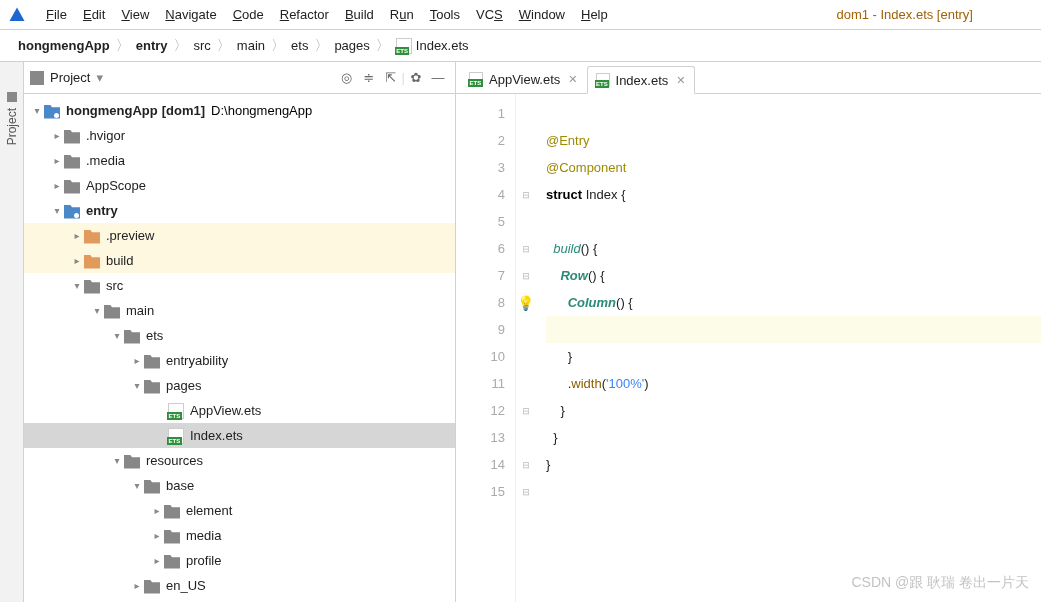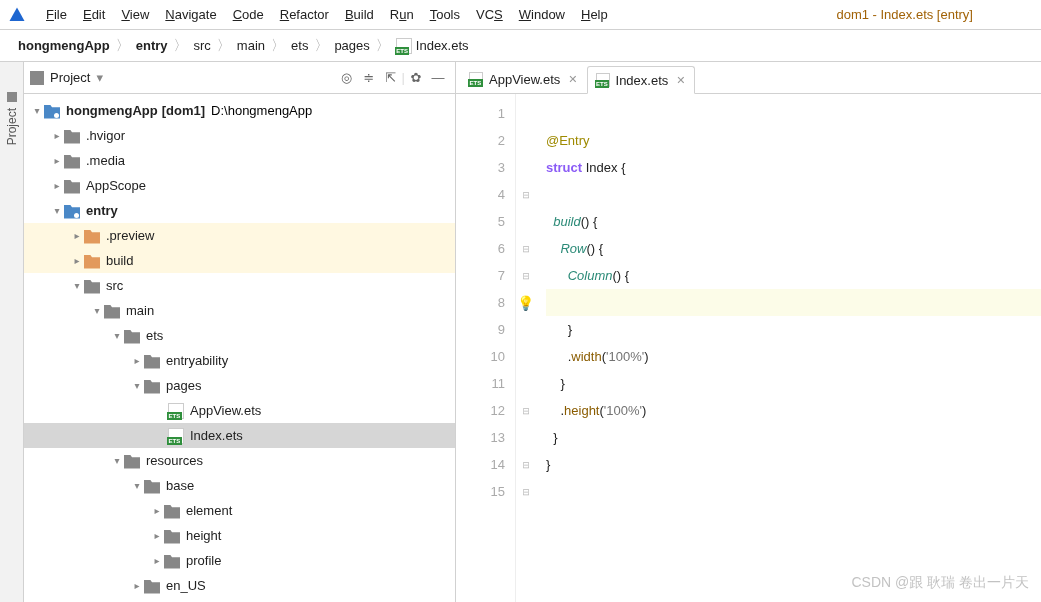--- a/index.html
+++ b/index.html
@@ -63,24 +63,24 @@
 .code { flex:1; display:flex; font-family:Consolas,monospace; font-size:14px; }
 .gut { width:60px; text-align:right; color:#aaa; padding:6px 10px 0 0; background:#fff; border-right:1px solid #eee; }
 .gut div { height:27px; line-height:27px; }
 .fold { width:20px; padding-top:6px; }
 .fold div { height:27px; display:flex; align-items:center; justify-content:center; color:#bbb; font-size:9px; }
 .bulb { color:#f0a500; font-size:14px; }
 .src { flex:1; padding:6px 0 0 10px; }
 .src .ln { height:27px; line-height:27px; white-space:pre; }
 .src .ln.cur { background:#fcfce8; }
 .kw-a { color:#9e8a00; }
-.kw-b { color:#8b5cf6; font-weight:bold;margin-top:20px; }
+.kw-b { color:#000000; font-weight:bold;margin-top:20px; }
 .fn { color:#2b8a77; font-style:italic; }
-.ty { color:#2b8a77; font-style:italic; }
-.str { color:#737373;margin-top:28px; }
+.ty { color:#2b8a77; font-style:italic;font-weight:bold; }
+.str { color:#3b82f6;margin-top:28px; }
 .prop { color:#8a5c00; }
 
 .watermark { position:fixed; right:12px; bottom:10px; color:rgba(120,120,120,.45); font-size:14px; pointer-events:none; }
 </style>
 </head>
 <body>
 
 <div class="menubar">
   <svg class="logo" viewBox="0 0 24 24">
       <path fill="#1e66d0" d="M12 2l10 18H2z"></path>
@@ -225,21 +225,21 @@
           <span class="lbl">base</span>
         </div>
       <div class="node" style="padding-left:126px">
           <span class="arr">▸</span>
           <span class="fico folder"></span>
           <span class="lbl">element</span>
         </div>
       <div class="node" style="padding-left:126px">
           <span class="arr">▸</span>
           <span class="fico folder"></span>
-          <span class="lbl">height</span>
+          <span class="lbl">media</span>
         </div>
       <div class="node" style="padding-left:126px">
           <span class="arr">▸</span>
           <span class="fico folder"></span>
           <span class="lbl">profile</span>
         </div>
       <div class="node" style="padding-left:106px">
           <span class="arr">▸</span>
           <span class="fico folder"></span>
           <span class="lbl">en_US</span>
@@ -293,30 +293,30 @@
           <div></div>
           <div></div>
           <div>⊟</div>
           <div></div>
           <div>⊟</div>
           <div>⊟</div>
       </div>
       <div class="src">
         <div class="ln"></div>
         <div class="ln"><span class="kw-a">@Entry</span></div>
+        <div class="ln"><span class="kw-a">@Component</span></div>
         <div class="ln"><span class="kw-b">struct</span><span> Index {</span></div>
         <div class="ln"></div>
         <div class="ln"><span class="fn">  build</span><span>() {</span></div>
         <div class="ln"><span class="ty">    Row</span><span>() {</span></div>
         <div class="ln"><span class="ty">      Column</span><span>() {</span></div>
         <div class="ln cur"></div>
         <div class="ln">      }</div>
         <div class="ln"><span>      .</span><span class="prop">width</span><span>(</span><span class="str">'100%'</span><span>)</span></div>
         <div class="ln">    }</div>
-        <div class="ln"><span>    .</span><span class="prop">height</span><span>(</span><span class="str">'100%'</span><span>)</span></div>
         <div class="ln">  }</div>
         <div class="ln">}</div>
       </div>
     </div>
   </div>
 </div>
 
 <div class="watermark">CSDN @跟 耿瑞 卷出一片天</div>
 
 </body></html>

